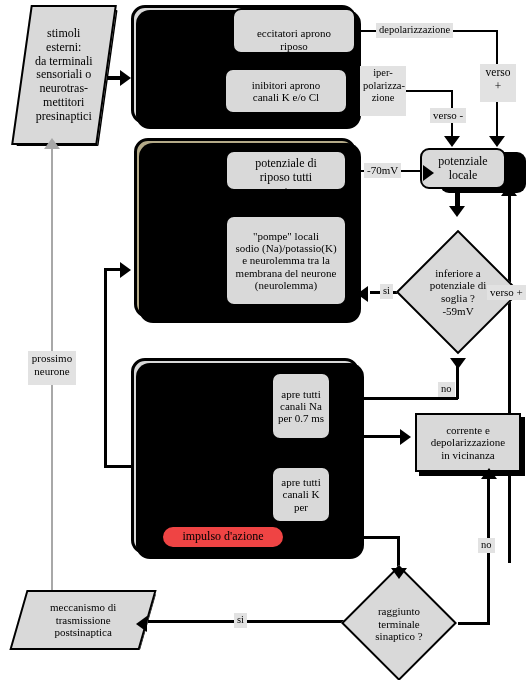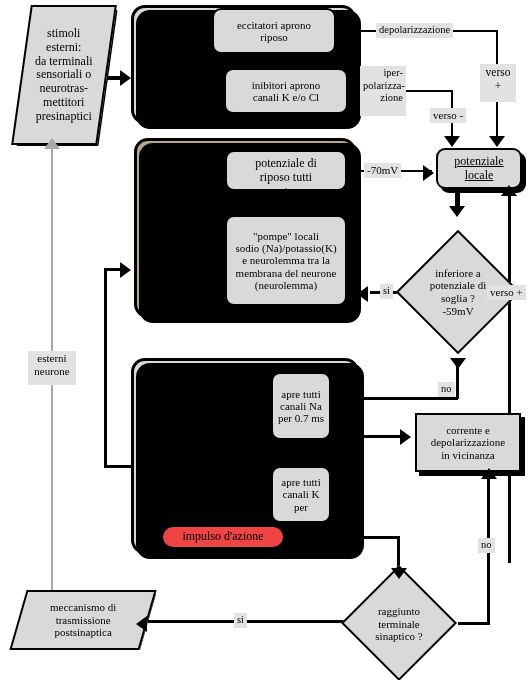--- a/index.html
+++ b/index.html
@@ -136,21 +136,21 @@
 
   <div class="shadow" style="left:136px;top:10px;width:225px;height:119px;border-radius:14px;"></div>
   <div class="node group" style="left:131px;top:5px;width:225px;height:119px;"></div>
   <div class="group-label t12" style="left:139px;top:41px;width:92px;">
     <div>meccanismo</div>
     <div>di variazione</div>
     <div>in zona dendriti</div>
   </div>
 
   <div class="shadow" style="left:228px;top:12px;width:124px;height:46px;border-radius:9px;"></div>
-  <div class="node rrect t11" style="left:212px;top:8px;width:124px;height:46px;">
+  <div class="node rrect t11" style="left:232px;top:8px;width:124px;height:46px;align-items:flex-end;">
     <div>
       <div>eccitatori aprono</div>
       <div>riposo</div>
     </div>
   </div>
 
   <div class="shadow" style="left:228px;top:72px;width:124px;height:46px;border-radius:9px;"></div>
   <div class="node rrect t11" style="left:224px;top:68px;width:124px;height:46px;">
     <div>
       <div>inibitori aprono</div>
@@ -161,21 +161,21 @@
   <div class="ln h" style="left:348px;top:30px;width:150px;height:2px;"></div>
   <div class="elabel t10" style="left:376px;top:23px;height:15px;">depolarizzazione</div>
   <div class="ln v" style="left:496px;top:30px;width:2px;height:113px;"></div>
   <div class="elabel t115 multi" style="left:480px;top:64px;width:36px;height:38px;line-height:1.25;">
     <div>verso</div>
     <div>+</div>
   </div>
   <div class="arw down" style="left:489px;top:136px;"></div>
 
   <div class="ln h" style="left:348px;top:90px;width:104px;height:2px;"></div>
-  <div class="elabel t10 multi" style="left:360px;top:66px;width:46px;height:50px;line-height:1.2;text-align:right;">
+  <div class="elabel t10 multi" style="left:360px;top:66px;width:46px;height:50px;line-height:1.2;">
     <div>iper-</div>
     <div>polarizza-</div>
     <div>zione</div>
   </div>
   <div class="ln v" style="left:451px;top:90px;width:2px;height:53px;"></div>
   <div class="elabel t11" style="left:430px;top:108px;height:15px;">verso -</div>
   <div class="arw down" style="left:444px;top:136px;"></div>
 
   <div class="shadow" style="left:139px;top:143px;width:222px;height:180px;border-radius:14px;"></div>
   <div class="node group olive" style="left:134px;top:138px;width:222px;height:180px;"></div>
@@ -206,21 +206,21 @@
   </div>
 
   <div class="ln v" style="left:284px;top:198px;width:5px;height:18px;"></div>
   <div class="arw up" style="left:278px;top:188px;"></div>
 
   <div class="ln h" style="left:347px;top:170px;width:85px;height:2px;"></div>
   <div class="elabel t11" style="left:364px;top:163px;height:15px;">-70mV</div>
   <div class="arw right" style="left:423px;top:165px;"></div>
 
   <div class="shadow" style="left:440px;top:152px;width:86px;height:41px;border-radius:9px;"></div>
-  <div class="node rrect t12" style="left:436px;top:148px;width:86px;height:41px;text-decoration:underline;">
+  <div class="node rrect t12" style="left:420px;top:148px;width:86px;height:41px;">
     <div>
       <div>potenziale</div>
       <div>locale</div>
     </div>
   </div>
 
   <div class="ln v" style="left:455px;top:189px;width:5px;height:22px;"></div>
   <div class="arw down" style="left:449px;top:206px;"></div>
 
   <div class="diamond" style="left:398px;top:216px;width:120px;height:152px;">
@@ -333,21 +333,21 @@
     <div style="transform:skewX(16deg);">
       <div>meccanismo di</div>
       <div>trasmissione</div>
       <div>postsinaptica</div>
     </div>
   </div>
 
   <div class="ln grey v" style="left:51px;top:148px;width:2px;height:450px;"></div>
   <div class="arw up grey" style="left:44px;top:138px;"></div>
   <div class="elabel t11 multi" style="left:28px;top:351px;width:48px;height:34px;line-height:1.2;">
-    <div>esterni</div>
+    <div>prossimo</div>
     <div>neurone</div>
   </div>
 
   <div class="ln v" style="left:104px;top:268px;width:3px;height:200px;"></div>
   <div class="ln h" style="left:104px;top:465px;width:30px;height:3px;"></div>
   <div class="ln h" style="left:104px;top:268px;width:18px;height:3px;"></div>
   <div class="arw right" style="left:120px;top:262px;"></div>
 
 </div>
 

